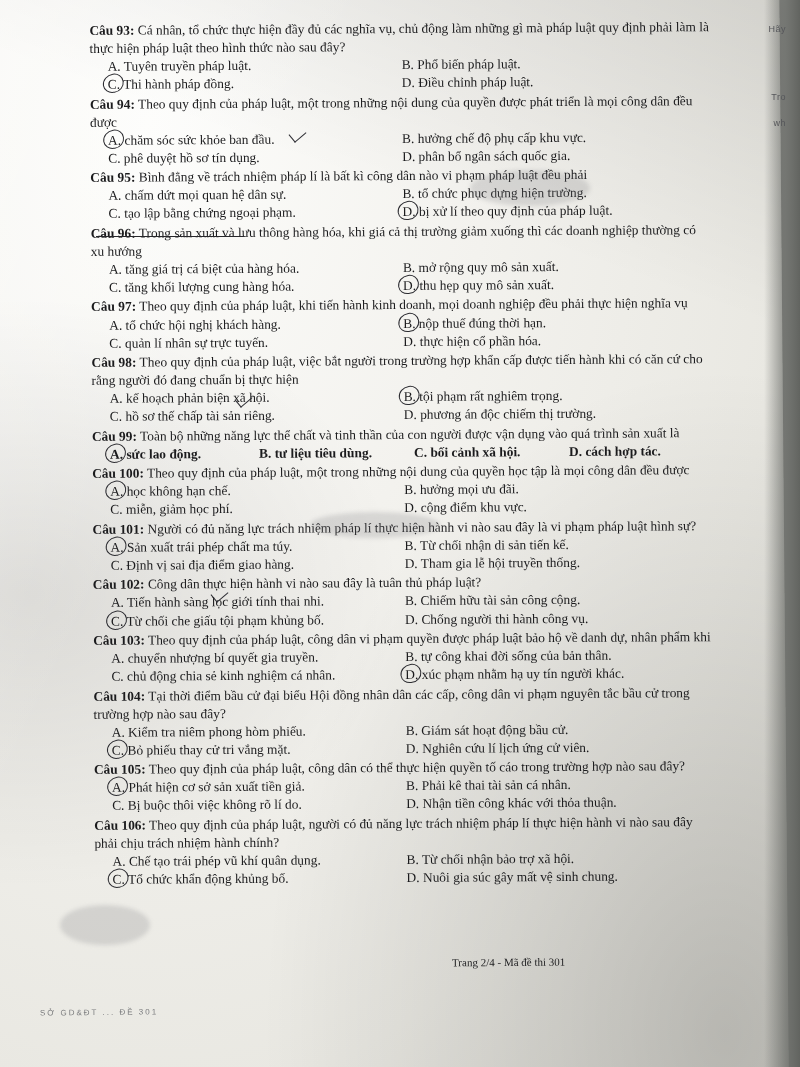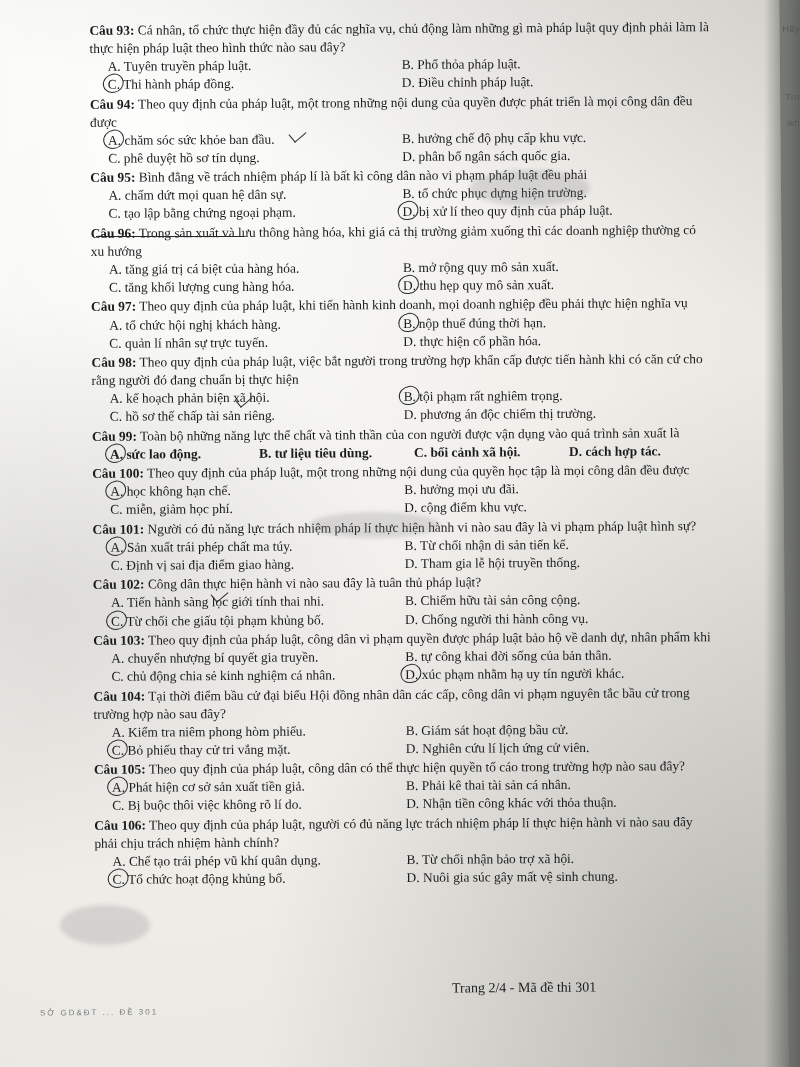--- a/index.html
+++ b/index.html
@@ -94,22 +94,22 @@
     left: -5px; top: -2px;
     width: 19px; height: 17px;
     border: 1.4px solid #2b2b30;
     border-radius: 60% 50% 55% 50%;
     transform: rotate(-8deg);
     pointer-events: none;
   }
   .footer {
     position: absolute;
     left: 452px;
-    top: 980px;
-    font-size: 14px;
+    top: 956px;
+    font-size: 11px;
     color: #1d1d1f;
     transform: rotate(-0.4deg);
   }
   
   .mark {
     position: absolute;
     pointer-events: none;
   }
   .tick {
     width: 14px; height: 9px;
@@ -121,21 +121,21 @@
     height: 0;
     border-bottom: 1.2px solid #26262a;
   }
   .smudge {
     background: rgba(120,120,125,.22);
     border-radius: 50%;
     filter: blur(2px);
   }
   .corner-note {
     position: absolute;
-    right: 0;
+    right: 14px;
     font-size: 9px;
     color: #55565a;
     font-family: "Liberation Sans", sans-serif;
     letter-spacing: .5px;
   }
   .bottom-faint {
     position: absolute;
     left: 40px;
     top: 1008px;
     font-size: 8px;
@@ -154,21 +154,21 @@
 
   <div class="corner-note" style="top:24px;">Hãy</div>
   <div class="corner-note" style="top:92px;">Tro</div>
   <div class="corner-note" style="top:118px;">wh</div>
 
   <div class="content" id="content">
       <div class="q">
         <p class="qhead"><span class="qlabel">Câu 93:</span> <span>Cá nhân, tổ chức thực hiện đầy đủ các nghĩa vụ, chủ động làm những gì mà pháp luật quy định phải làm là thực hiện pháp luật theo hình thức nào sau đây?</span></p>
         <div class="opts">
           <div class="opt a"><span>A.</span> <span>Tuyên truyền pháp luật.</span></div>
-          <div class="opt b"><span>B.</span> <span>Phổ thỏa pháp luật.</span></div>
+          <div class="opt b"><span>B.</span> <span>Phổ biến pháp luật.</span></div>
         </div>
         <div class="opts">
           <div class="opt c"><span class="circled">C.</span> <span>Thi hành pháp đồng.</span></div>
           <div class="opt d"><span>D.</span> <span>Điều chỉnh pháp luật.</span></div>
         </div>
       </div>
       <div class="q">
         <p class="qhead"><span class="qlabel">Câu 94:</span> <span>Theo quy định của pháp luật, một trong những nội dung của quyền được phát triển là mọi công dân đều được</span></p>
         <div class="opts">
           <div class="opt a"><span class="circled">A.</span> <span>chăm sóc sức khỏe ban đầu.</span></div>
@@ -298,21 +298,21 @@
           <div class="opt d"><span>D.</span> <span>Nhận tiền công khác với thỏa thuận.</span></div>
         </div>
       </div>
       <div class="q">
         <p class="qhead"><span class="qlabel">Câu 106:</span> <span>Theo quy định của pháp luật, người có đủ năng lực trách nhiệm pháp lí thực hiện hành vi nào sau đây phải chịu trách nhiệm hành chính?</span></p>
         <div class="opts">
           <div class="opt a"><span>A.</span> <span>Chế tạo trái phép vũ khí quân dụng.</span></div>
           <div class="opt b"><span>B.</span> <span>Từ chối nhận bảo trợ xã hội.</span></div>
         </div>
         <div class="opts">
-          <div class="opt c"><span class="circled">C.</span> <span>Tổ chức hoạt động khủng bố.</span></div>
+          <div class="opt c"><span class="circled">C.</span> <span>Tổ chức khẩn động khủng bố.</span></div>
           <div class="opt d"><span>D.</span> <span>Nuôi gia súc gây mất vệ sinh chung.</span></div>
         </div>
       </div>
     </div>
 
   <div class="footer">Trang 2/4 - Mã đề thi 301</div>
   <div class="bottom-faint">SỞ GD&amp;ĐT ... ĐỀ 301</div>
 
   <div class="mark tick" style="left:290px; top:129px;"></div>
   <div class="mark tick" style="left:236px; top:394px;"></div>

